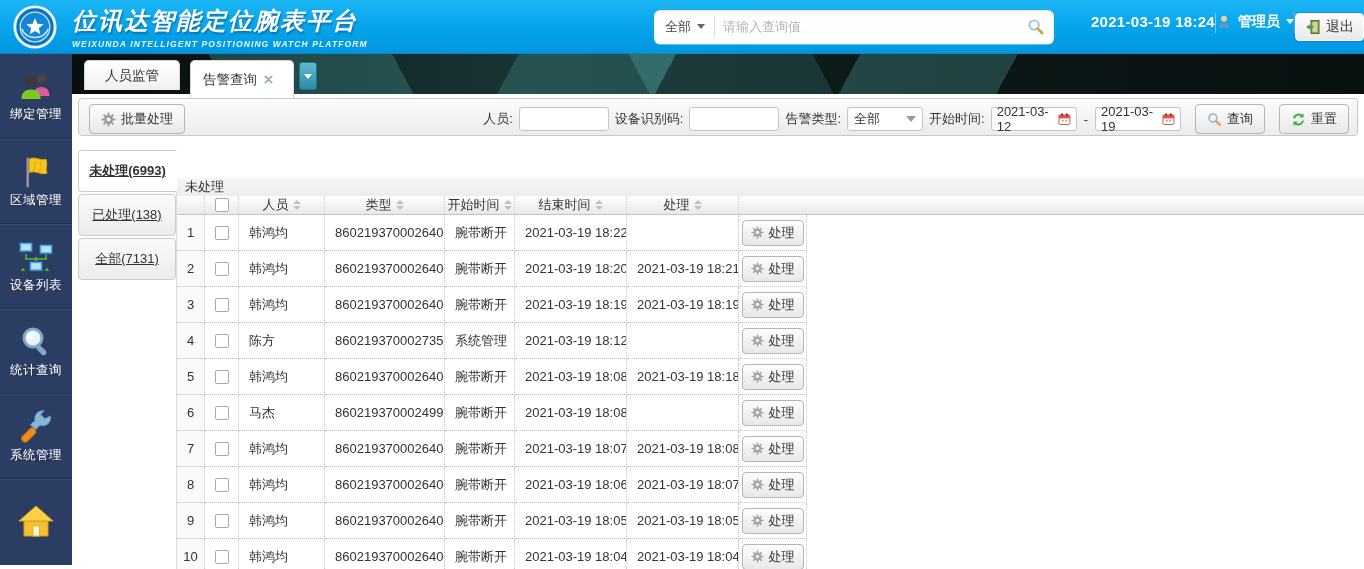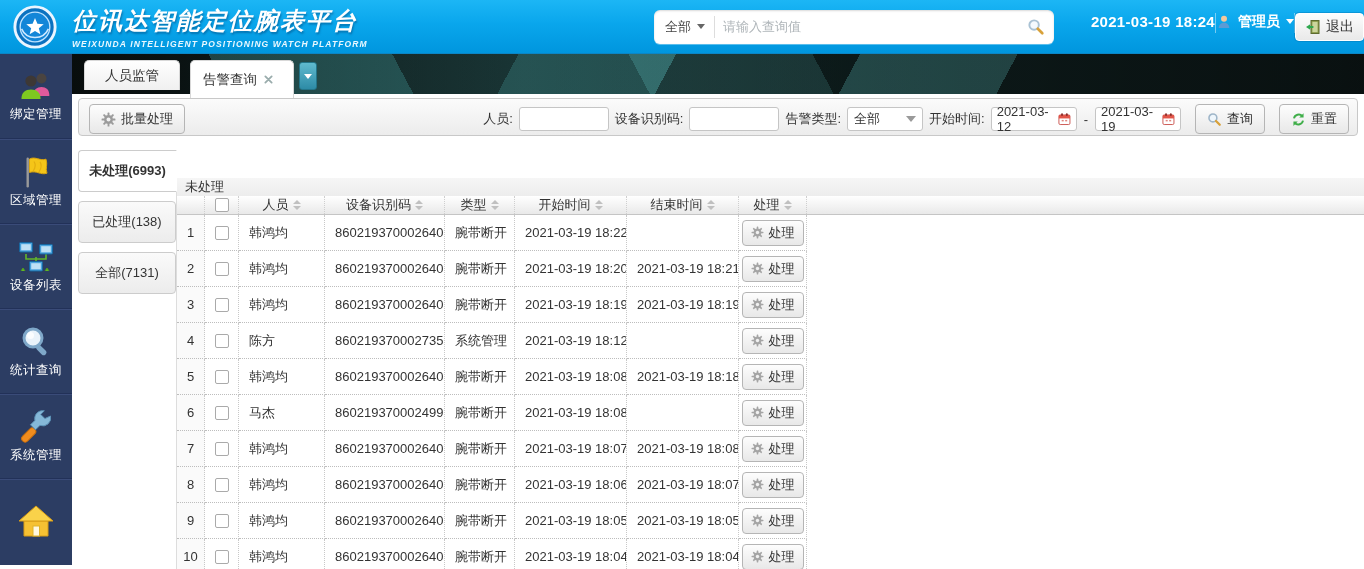--- a/index.html
+++ b/index.html
@@ -40,21 +40,21 @@
   .logout { display:flex; align-items:center; gap:5px; font-size:14px; color:#333;
     background:linear-gradient(#fdfdfd,#e9e9e9); border:1px solid #fff; border-radius:4px;
     padding:4px 9px; cursor:pointer; box-shadow:0 0 0 1px rgba(0,110,170,.35); font-family:inherit; }
 
   
   .main-row { flex:1; display:flex; min-height:0; }
 
   
   .sidebar { width:72px; flex:0 0 72px; background:#2c3d63; display:flex; flex-direction:column; height:511px; }
   .side-item { height:85px; display:flex; flex-direction:column; align-items:center;
-    justify-content:center; gap:3px; cursor:pointer; border-bottom:1px solid #223158; }
+    justify-content:center; gap:3px; cursor:pointer; border-bottom:1px solid #223158;text-decoration:underline; }
   .side-item:not(:first-child) { border-top:1px solid #3a4b78; }
   .side-item:last-child { flex:1; border-bottom:none; justify-content:center; }
   .side-label { color:#fff; font-size:12.5px; letter-spacing:.5px; }
 
   
   .work { flex:1; display:flex; flex-direction:column; background:#fff; min-width:0; }
 
   .tabstrip { height:40px; flex:0 0 40px; display:flex; align-items:flex-start; padding-left:12px;
     background:
       linear-gradient(118deg, rgba(16,42,42,0) 0 34%, rgba(62,138,138,.35) 34% 46%, rgba(8,18,18,.45) 46% 60%, rgba(80,160,160,.3) 60% 72%, rgba(10,20,20,.5) 72% 100%),
@@ -86,21 +86,21 @@
     display:flex; align-items:center; justify-content:space-between; padding:0 6px; cursor:pointer; }
   .chev { width:0; height:0; border-left:5px solid transparent; border-right:5px solid transparent;
     border-top:6px solid #9a9a9a; }
   .datebox { width:86px; height:24px; border:1px solid #c5c5c5; border-radius:3px; background:#fff;
     display:flex; align-items:center; justify-content:space-between; padding:0 5px; cursor:pointer; }
   .range-sep { margin:0 1px; }
 
   
   .content { flex:1; display:flex; min-height:0; }
   .filter-col { width:104px; flex:0 0 104px; padding:10px 0 0 6px; display:flex;
-    flex-direction:column; gap:9px; position:relative; z-index:2; }
+    flex-direction:column; gap:2px; position:relative; z-index:2;text-decoration:underline; }
   .ftab { height:42px; border:1px solid #ccc; border-radius:4px;
     background:linear-gradient(#fafafa,#ececec); display:flex; align-items:center;
     justify-content:center; font-size:13px; color:#333; cursor:pointer;
     margin-right:0; white-space:nowrap; }
   .ftab.active { background:#fff; font-weight:bold; border-right:1px solid #fff;
     border-radius:4px 0 0 4px; margin-right:-1px; }
 
   .panel { flex:1; margin-top:10px; border-left:1px solid #ddd; display:flex;
     flex-direction:column; min-width:0; }
   .panel-title { height:23px; background:linear-gradient(#f6f6f6,#ededed);
@@ -356,27 +356,20 @@
               <span class="cb"></span>
             </div>
             <div class="th">
               <span>人员</span>
               <span class="sort">
                   <i class="up"></i>
                   <i class="dn"></i>
                 </span>
             </div>
             <div class="th">
-              <span>设备识别码</span>
-              <span class="sort">
-                  <i class="up"></i>
-                  <i class="dn"></i>
-                </span>
-            </div>
-            <div class="th">
               <span>类型</span>
               <span class="sort">
                   <i class="up"></i>
                   <i class="dn"></i>
                 </span>
             </div>
             <div class="th">
               <span>开始时间</span>
               <span class="sort">
                   <i class="up"></i>

